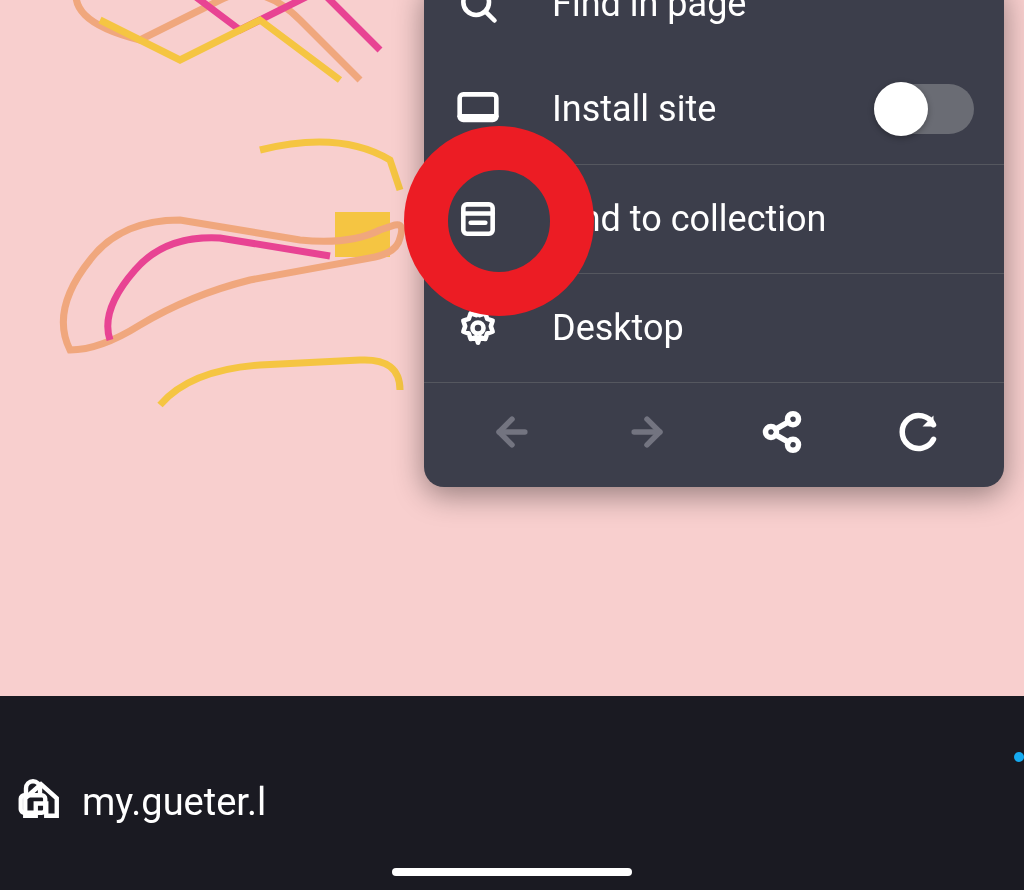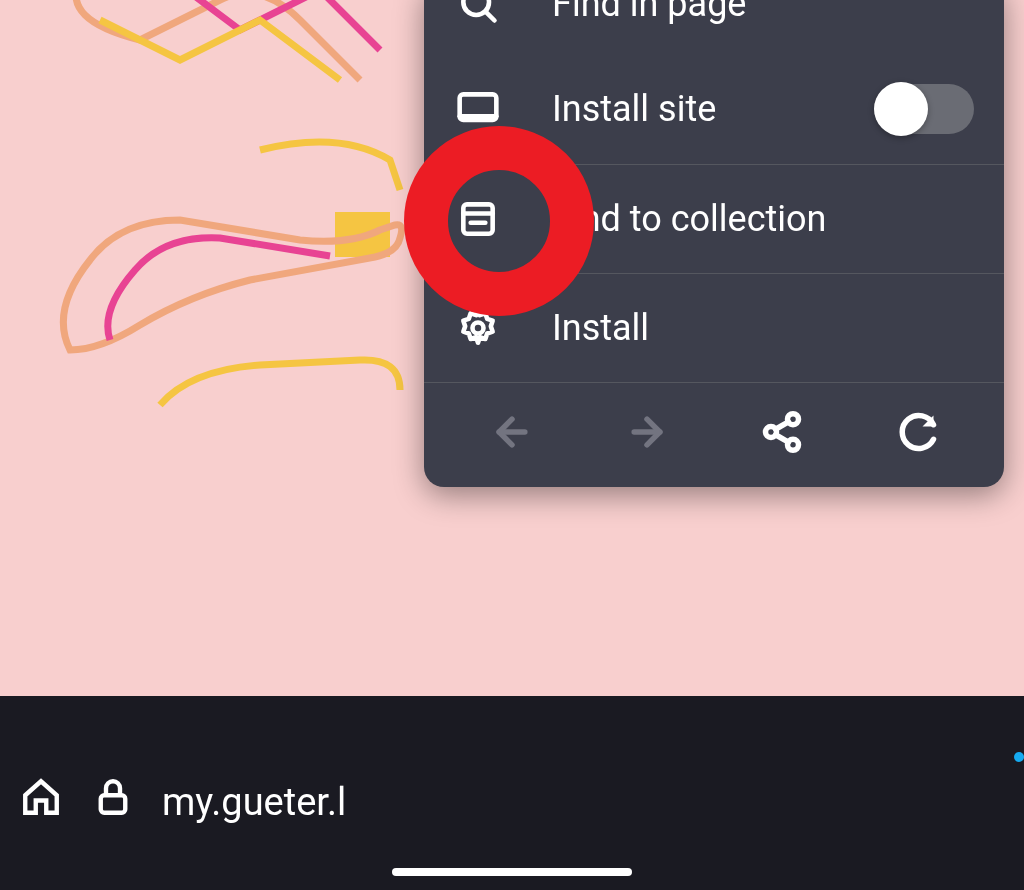--- a/index.html
+++ b/index.html
@@ -36,21 +36,21 @@
     background: #1a1a22;
     display: flex;
     align-items: center;
     padding-top: 30px;
   }
   .url-bar {
     position: absolute;
     left: 20px;
     top: 80px;
     display: flex;
-    gap: 80px;
+    align-items: center;
   }
   .home-icon svg, .lock-icon svg {
     width: 42px;
     height: 42px;
     stroke: #fff;
     fill: none;
     stroke-width: 2.5;
   }
   .url-text {
     color: #fff;
@@ -272,21 +272,21 @@
 
   <div class="menu-divider"></div>
 
   <div class="menu-item">
     <span class="menu-icon">
       <svg viewBox="0 0 24 24">
           <circle cx="12" cy="12" r="3"></circle>
           <path d="M12 2 l1 3 l3 -1 l1 3 l3 1 l-1 3 l1 3 l-3 1 l-1 3 l-3 -1 l-1 3 l-1 -3 l-3 1 l-1 -3 l-3 -1 l1 -3 l-1 -3 l3 -1 l1 -3 l3 1 z"></path>
         </svg>
     </span>
-    <span class="menu-label">Install</span>
+    <span class="menu-label">Desktop</span>
   </div>
 
   <div class="menu-divider"></div>
 
   <div class="menu-actions">
     <span class="action-btn disabled">
       <svg viewBox="0 0 24 24">
           <path d="M19 12 H5"></path>
           <path d="M12 5 l-7 7 l7 7"></path>
         </svg>

